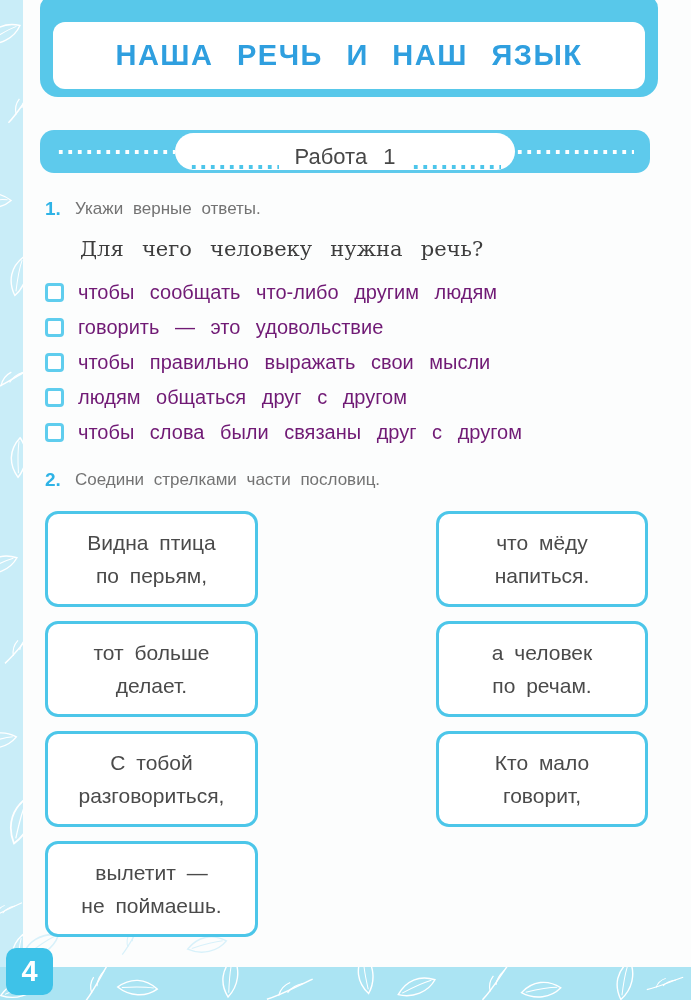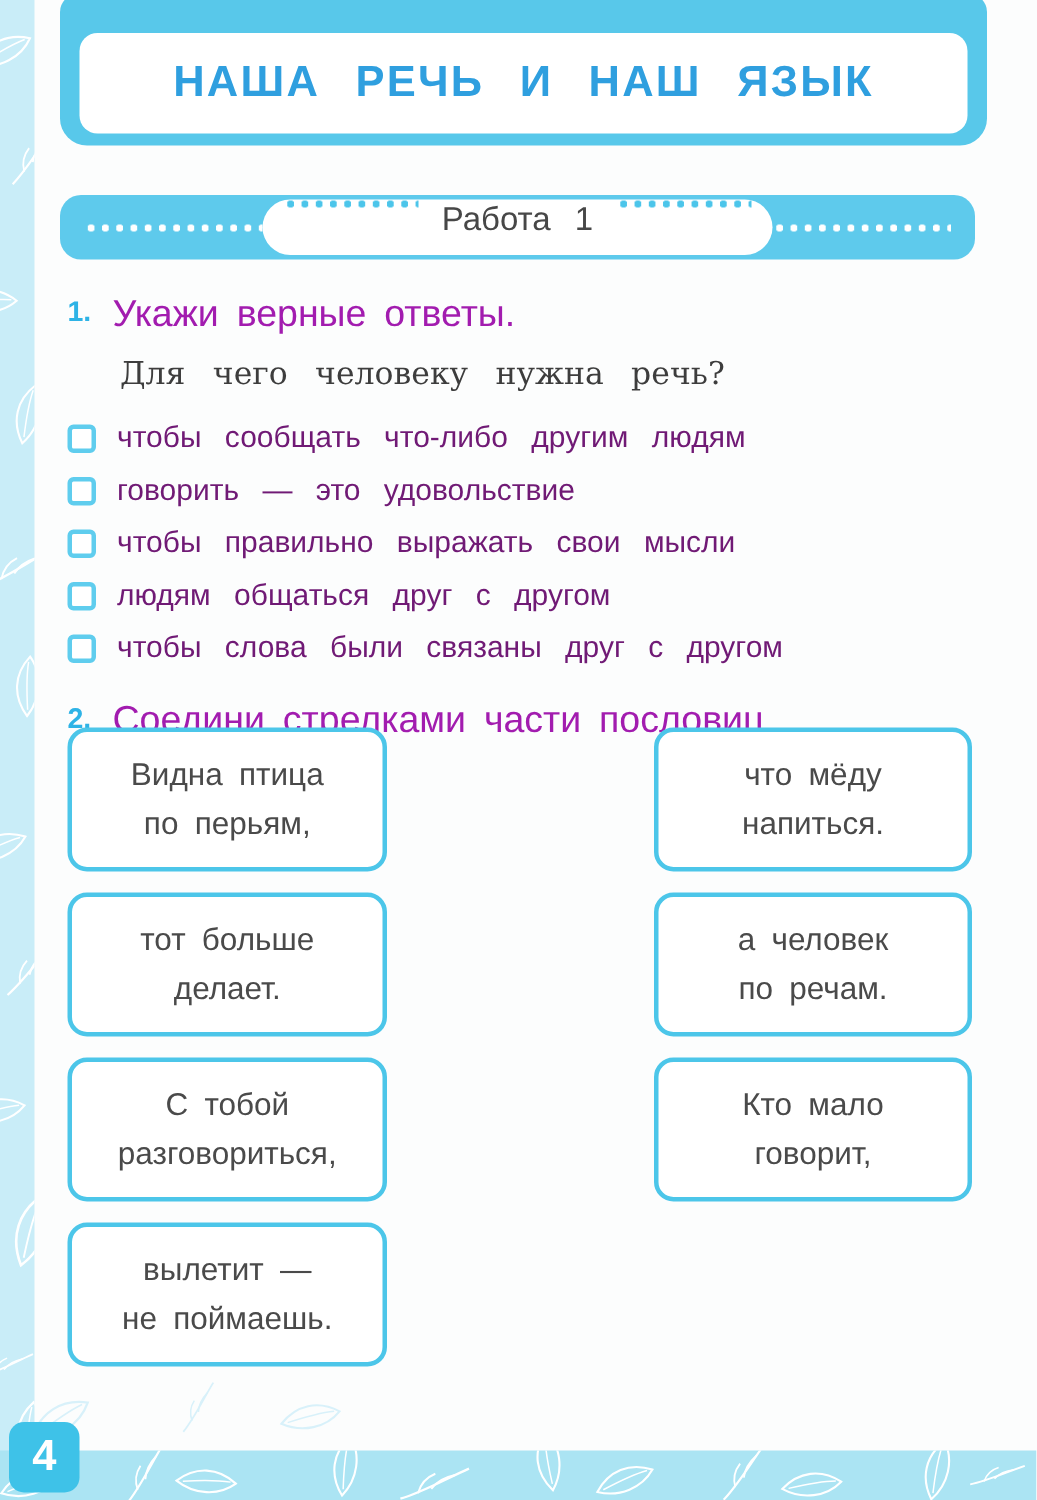--- a/index.html
+++ b/index.html
@@ -44,31 +44,31 @@
     display:flex; align-items:center; padding:0 16px;
   }
   .dots { height:6px; flex:1;
     background-repeat:repeat-x; background-position:left center;
     background-size:9.5px 6px;
   }
   .dots.white { background-image:radial-gradient(circle 2.4px, #ffffff 98%, rgba(255,255,255,0) 100%); }
   .dots.cyan  { background-image:radial-gradient(circle 2.4px, #4cc5ea 98%, rgba(76,197,234,0) 100%); }
   .banner-pill {
     width:340px; height:37px; background:#ffffff; border-radius:19px;
-    display:flex; align-items:flex-start; padding:0 14px; flex:0 0 auto;
+    display:flex; align-items:flex-end; padding:0 14px; flex:0 0 auto;
   }
   .banner-label {
     color:#474747; font-size:22px; word-spacing:10px;
     margin:0 16px; white-space:nowrap;
   }
 
   
   .task-heading { display:flex; line-height:24px; }
   .task-num { width:30px; flex:0 0 30px; color:#2eb3e6; font-weight:bold; font-size:19px; }
-  .task-instruction { color:#a21caf; font-size:25px; word-spacing:5px; }
+  .task-instruction { color:#737373; font-size:17px; word-spacing:5px; }
 
   
   .task1 { position:absolute; left:45px; top:197px; width:606px; z-index:2; }
   .question {
     font-family:"DejaVu Serif","Liberation Serif",serif;
     color:#3d3d3d; font-size:21px; line-height:26px;
     margin-left:35px; margin-top:15px; word-spacing:0.55em; white-space:nowrap;
   }
   .options { margin-top:13px; }
   .option-row { display:flex; align-items:center; height:35px; }
@@ -78,21 +78,21 @@
     margin-right:14px;
   }
   .option-label {
     font-family:Liberation Sans, sans-serif;
     color:#701a75; font-size:20px; word-spacing:0.5em; white-space:nowrap;
   }
 
   
   .task2-heading { position:absolute; left:45px; top:468px; width:606px; z-index:2; }
   .proverb-grid {
-    position:absolute; left:45px; top:485px; width:603px; z-index:2;
+    position:absolute; left:45px; top:511px; width:603px; z-index:2;
     display:grid; grid-template-columns:213px 212px;
     justify-content:space-between; row-gap:14px;
   }
   .proverb-card {
     height:96px; background:#ffffff;
     border:3px solid #4cc6e9; border-radius:13px;
     display:flex; flex-direction:column; align-items:center; justify-content:center;
     font-size:21px; line-height:33px; color:#4a4a4a;
     word-spacing:5px; text-align:center;
   }

